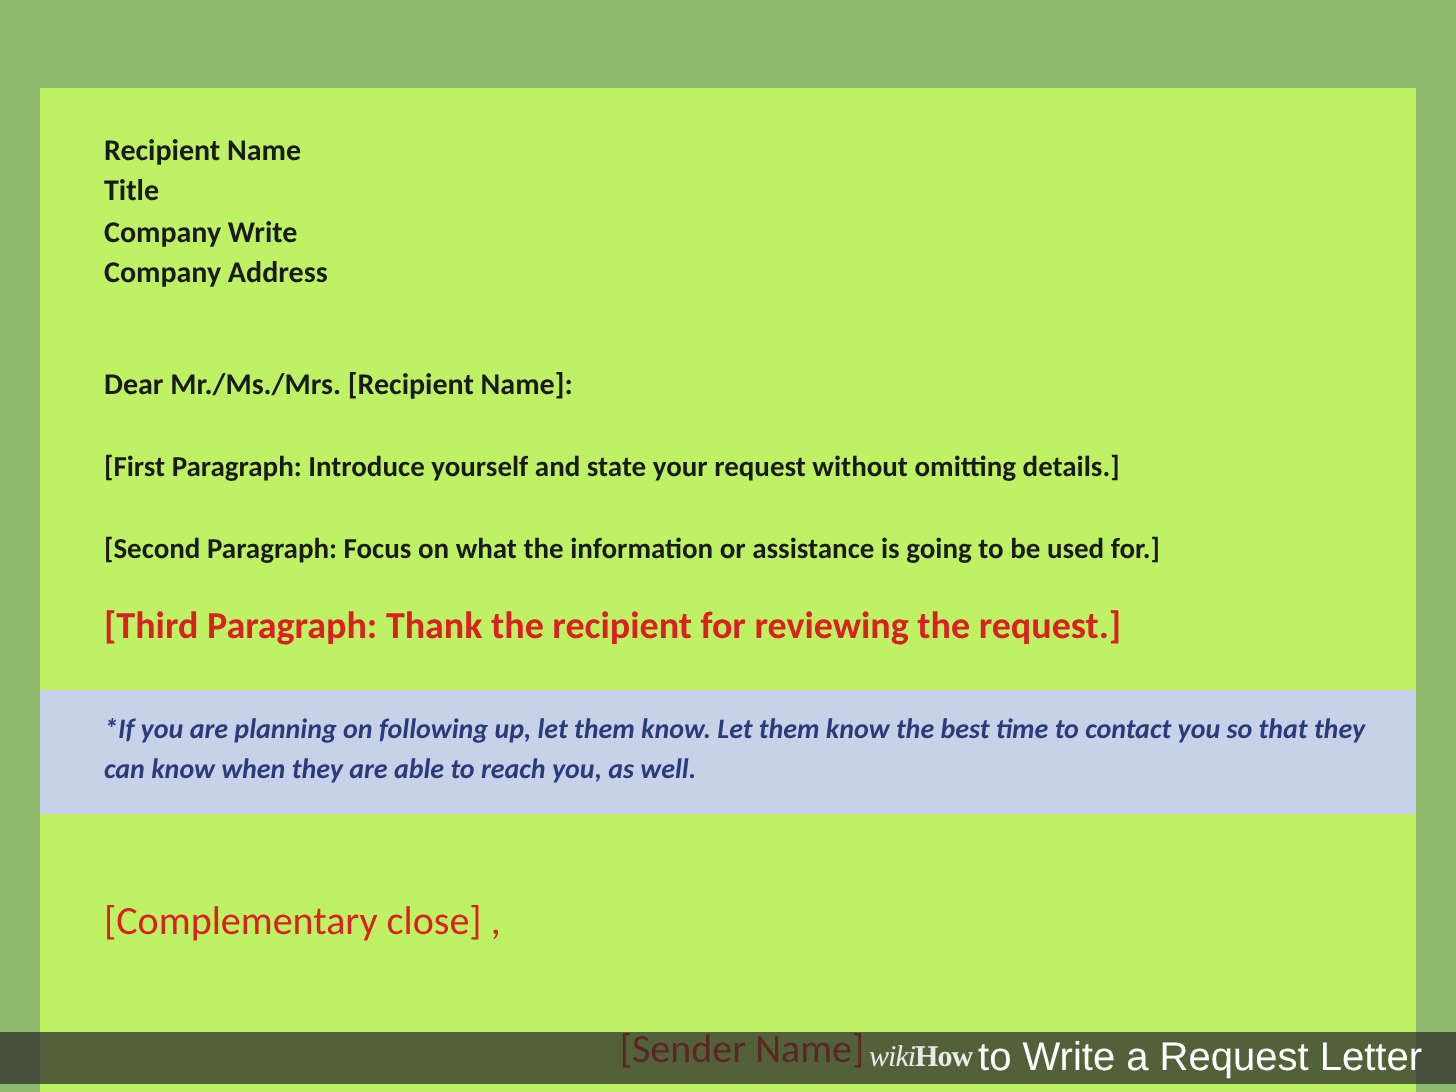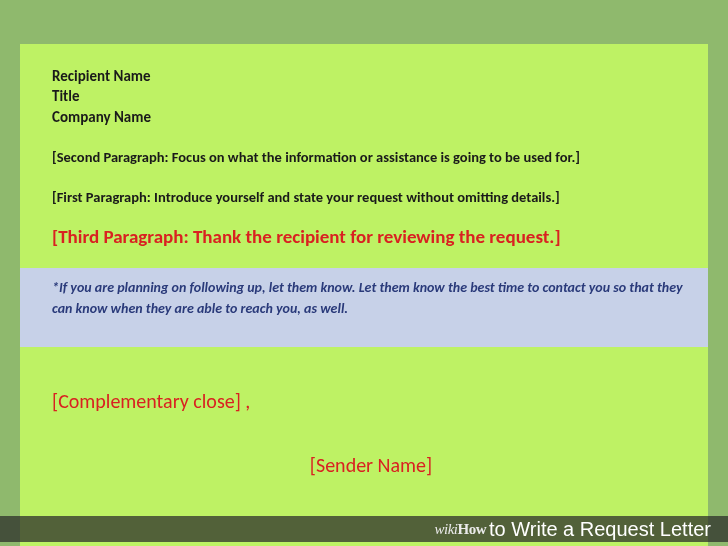--- a/index.html
+++ b/index.html
@@ -39,21 +39,21 @@
     font-size: 19px;
     color: #d92121;
     font-weight: 700;
     margin-top: 18px;
   }
   .note-band {
     background: #c7d1e8;
     margin-top: 20px;
     margin-left: -32px;
     margin-right: -18px;
-    padding: 10px 18px 28px 32px;
+    padding: 10px 18px 12px 32px;
   }
   .note-text {
     font-size: 14px;
     line-height: 1.45;
     color: #2a3a7a;
     font-style: italic;
     font-weight: 600;
   }
   .red-line {
     font-size: 20px;
@@ -87,26 +87,28 @@
     margin-left: 3px;
   }
 </style>
 </head>
 <body>
 
 <div class="page">
 
   <div class="block-line">Recipient Name</div>
   <div class="block-line">Title</div>
-  <div class="block-line">Company Name</div>
+  <div class="block-line">Company Write</div>
+  <div class="block-line">Company Address</div>
 
+  <div class="block-line gap-lg">Dear Mr./Ms./Mrs. [Recipient Name]:</div>
+
+  <div class="para gap-md">[First Paragraph: Introduce yourself and state your request without omitting details.]</div>
 
   <div class="para gap-md">[Second Paragraph: Focus on what the information or assistance is going to be used for.]</div>
-
-  <div class="para gap-md">[First Paragraph: Introduce yourself and state your request without omitting details.]</div>
 
   <div class="third-para">[Third Paragraph: Thank the recipient for reviewing the request.]</div>
 
   <div class="note-band">
     <div class="note-text">*If you are planning on following up, let them know. Let them know the best time to contact you so that they can know when they are able to reach you, as well.</div>
   </div>
 
   <div class="red-line" style="margin-top:42px;">[Complementary close] ,</div>
 
   <div class="red-line" style="margin-top:40px;text-align:center;">[Sender Name]</div>

